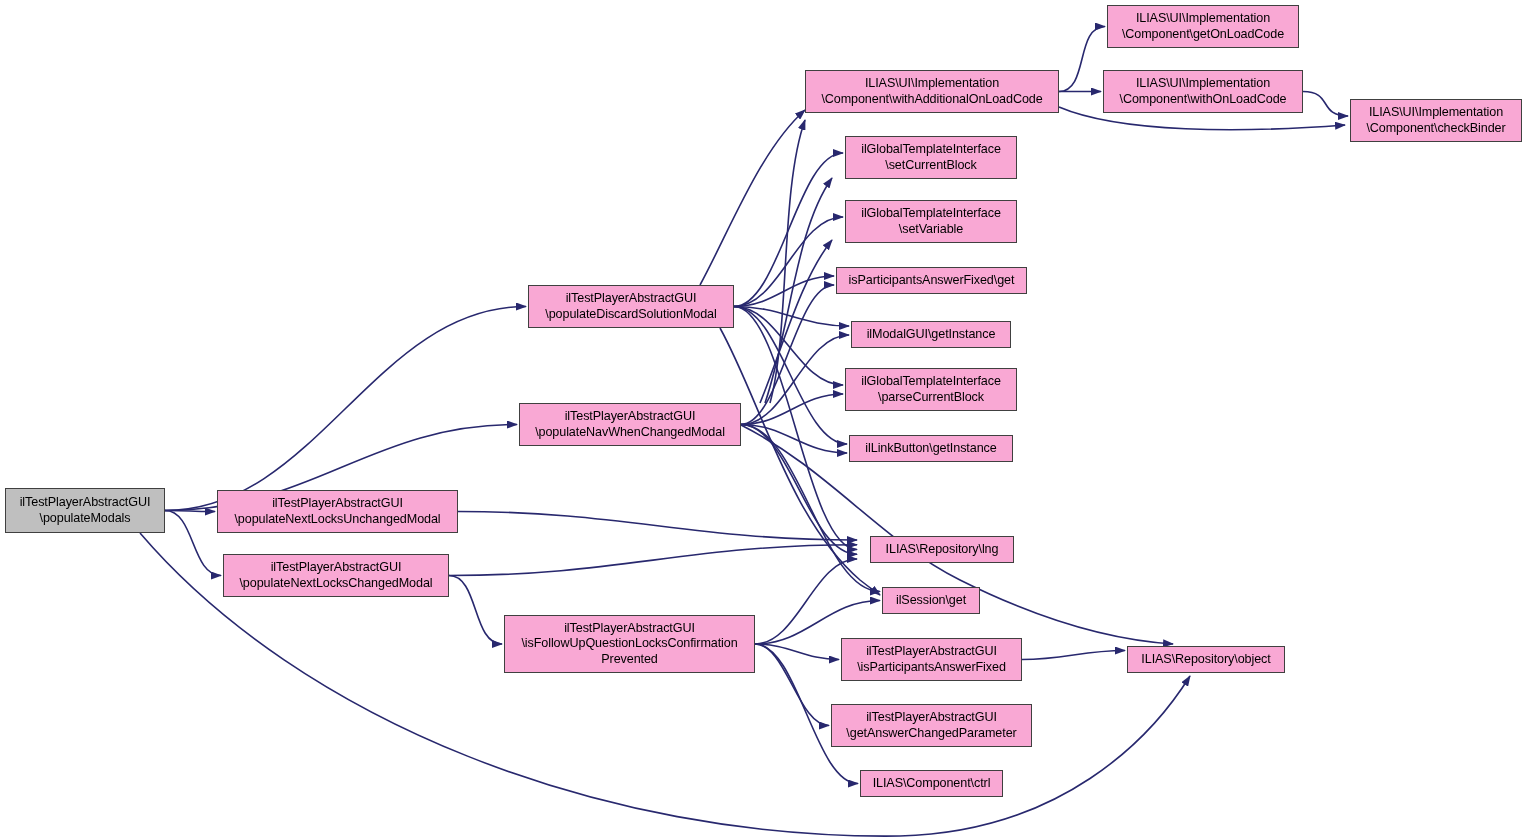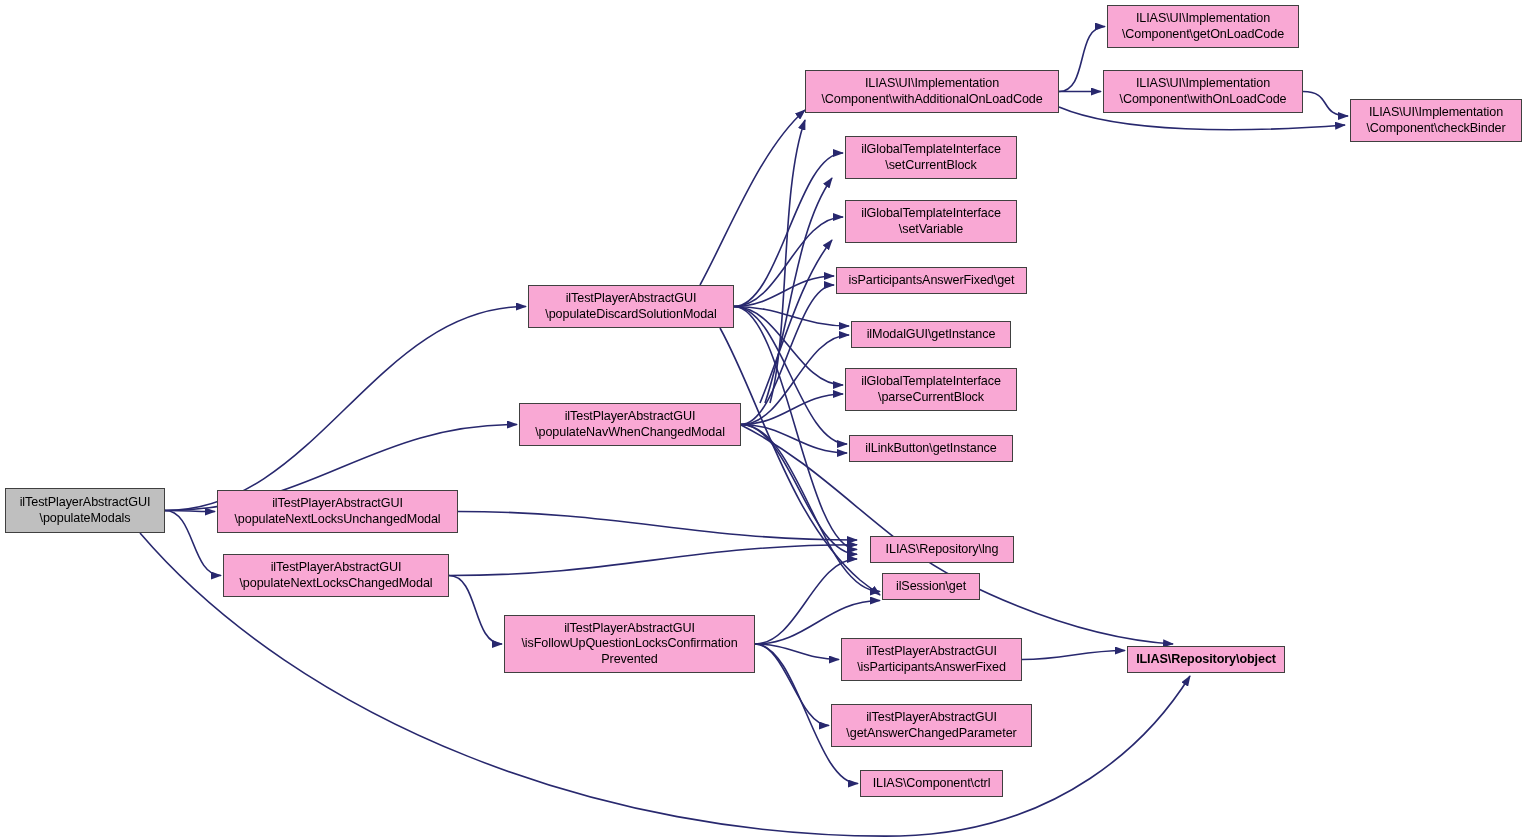--- a/index.html
+++ b/index.html
@@ -121,28 +121,28 @@
       <div class="node" style="left: 845px; top: 136px; width: 172px; height: 43px;"><span>ilGlobalTemplateInterface
 \setCurrentBlock</span></div>
       <div class="node" style="left: 845px; top: 200px; width: 172px; height: 43px;"><span>ilGlobalTemplateInterface
 \setVariable</span></div>
       <div class="node" style="left: 836px; top: 267px; width: 191px; height: 27px;"><span>isParticipantsAnswerFixed\get</span></div>
       <div class="node" style="left: 851px; top: 321px; width: 160px; height: 27px;"><span>ilModalGUI\getInstance</span></div>
       <div class="node" style="left: 845px; top: 368px; width: 172px; height: 43px;"><span>ilGlobalTemplateInterface
 \parseCurrentBlock</span></div>
       <div class="node" style="left: 849px; top: 435px; width: 164px; height: 27px; align-items: center;"><span>ilLinkButton\getInstance</span></div>
       <div class="node" style="left: 859px; top: 536px; width: 144px; height: 27px; margin-left: 11px;"><span>ILIAS\Repository\lng</span></div>
-      <div class="node" style="left: 882px; top: 573px; width: 98px; height: 27px;"><span>ilSession\get</span></div>
+      <div class="node" style="left: 882px; top: 587px; width: 98px; height: 27px;"><span>ilSession\get</span></div>
       <div class="node" style="left: 841px; top: 638px; width: 181px; height: 43px;"><span>ilTestPlayerAbstractGUI
 \isParticipantsAnswerFixed</span></div>
       <div class="node" style="left: 831px; top: 704px; width: 201px; height: 43px;"><span>ilTestPlayerAbstractGUI
 \getAnswerChangedParameter</span></div>
       <div class="node" style="left: 860px; top: 770px; width: 143px; height: 27px;"><span>ILIAS\Component\ctrl</span></div>
       <div class="node" style="left: 1107px; top: 5px; width: 192px; height: 43px;"><span>ILIAS\UI\Implementation
 \Component\getOnLoadCode</span></div>
       <div class="node" style="left: 1103px; top: 70px; width: 200px; height: 43px;"><span>ILIAS\UI\Implementation
 \Component\withOnLoadCode</span></div>
       <div class="node" style="left: 1350px; top: 99px; width: 172px; height: 43px;"><span>ILIAS\UI\Implementation
 \Component\checkBinder</span></div>
-      <div class="node" style="left: 1127px; top: 646px; width: 158px; height: 27px; font-weight: bold;"><span>ILIAS\Repository\object</span></div>
+      <div class="node" style="left: 1127px; top: 646px; width: 158px; height: 27px;"><span>ILIAS\Repository\object</span></div>
     </div>
 
 </div>
 
 </body></html>

